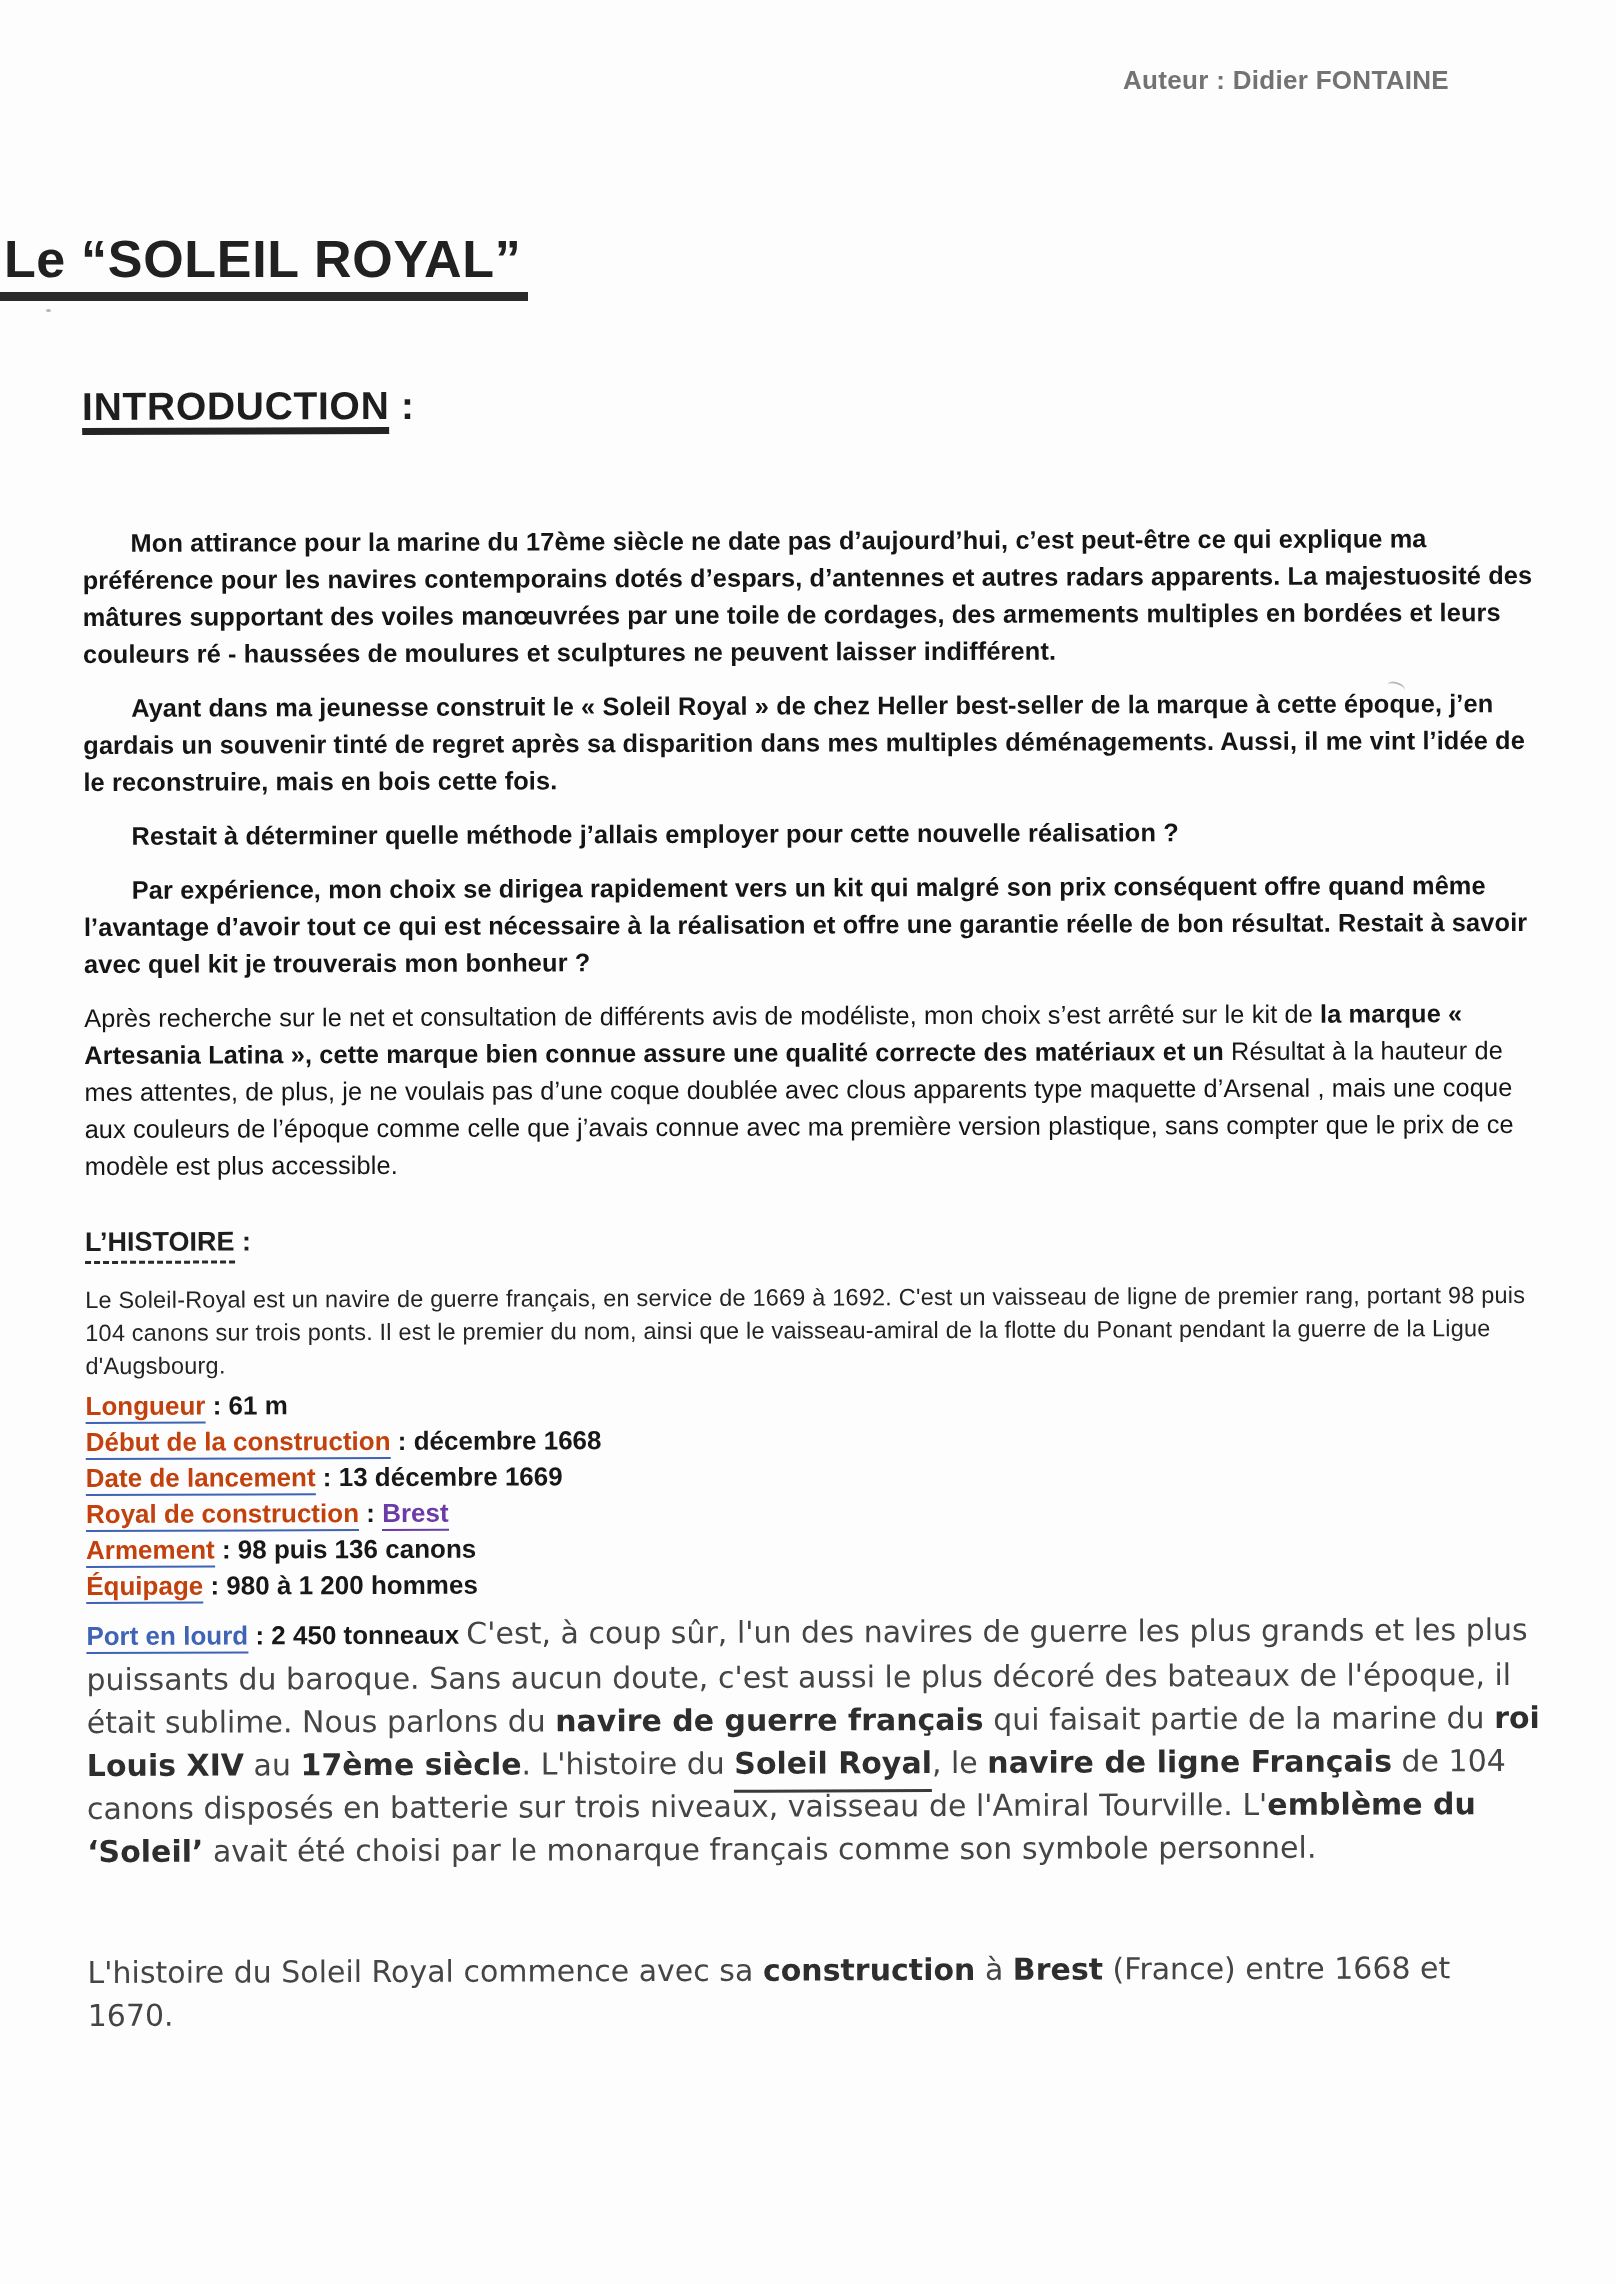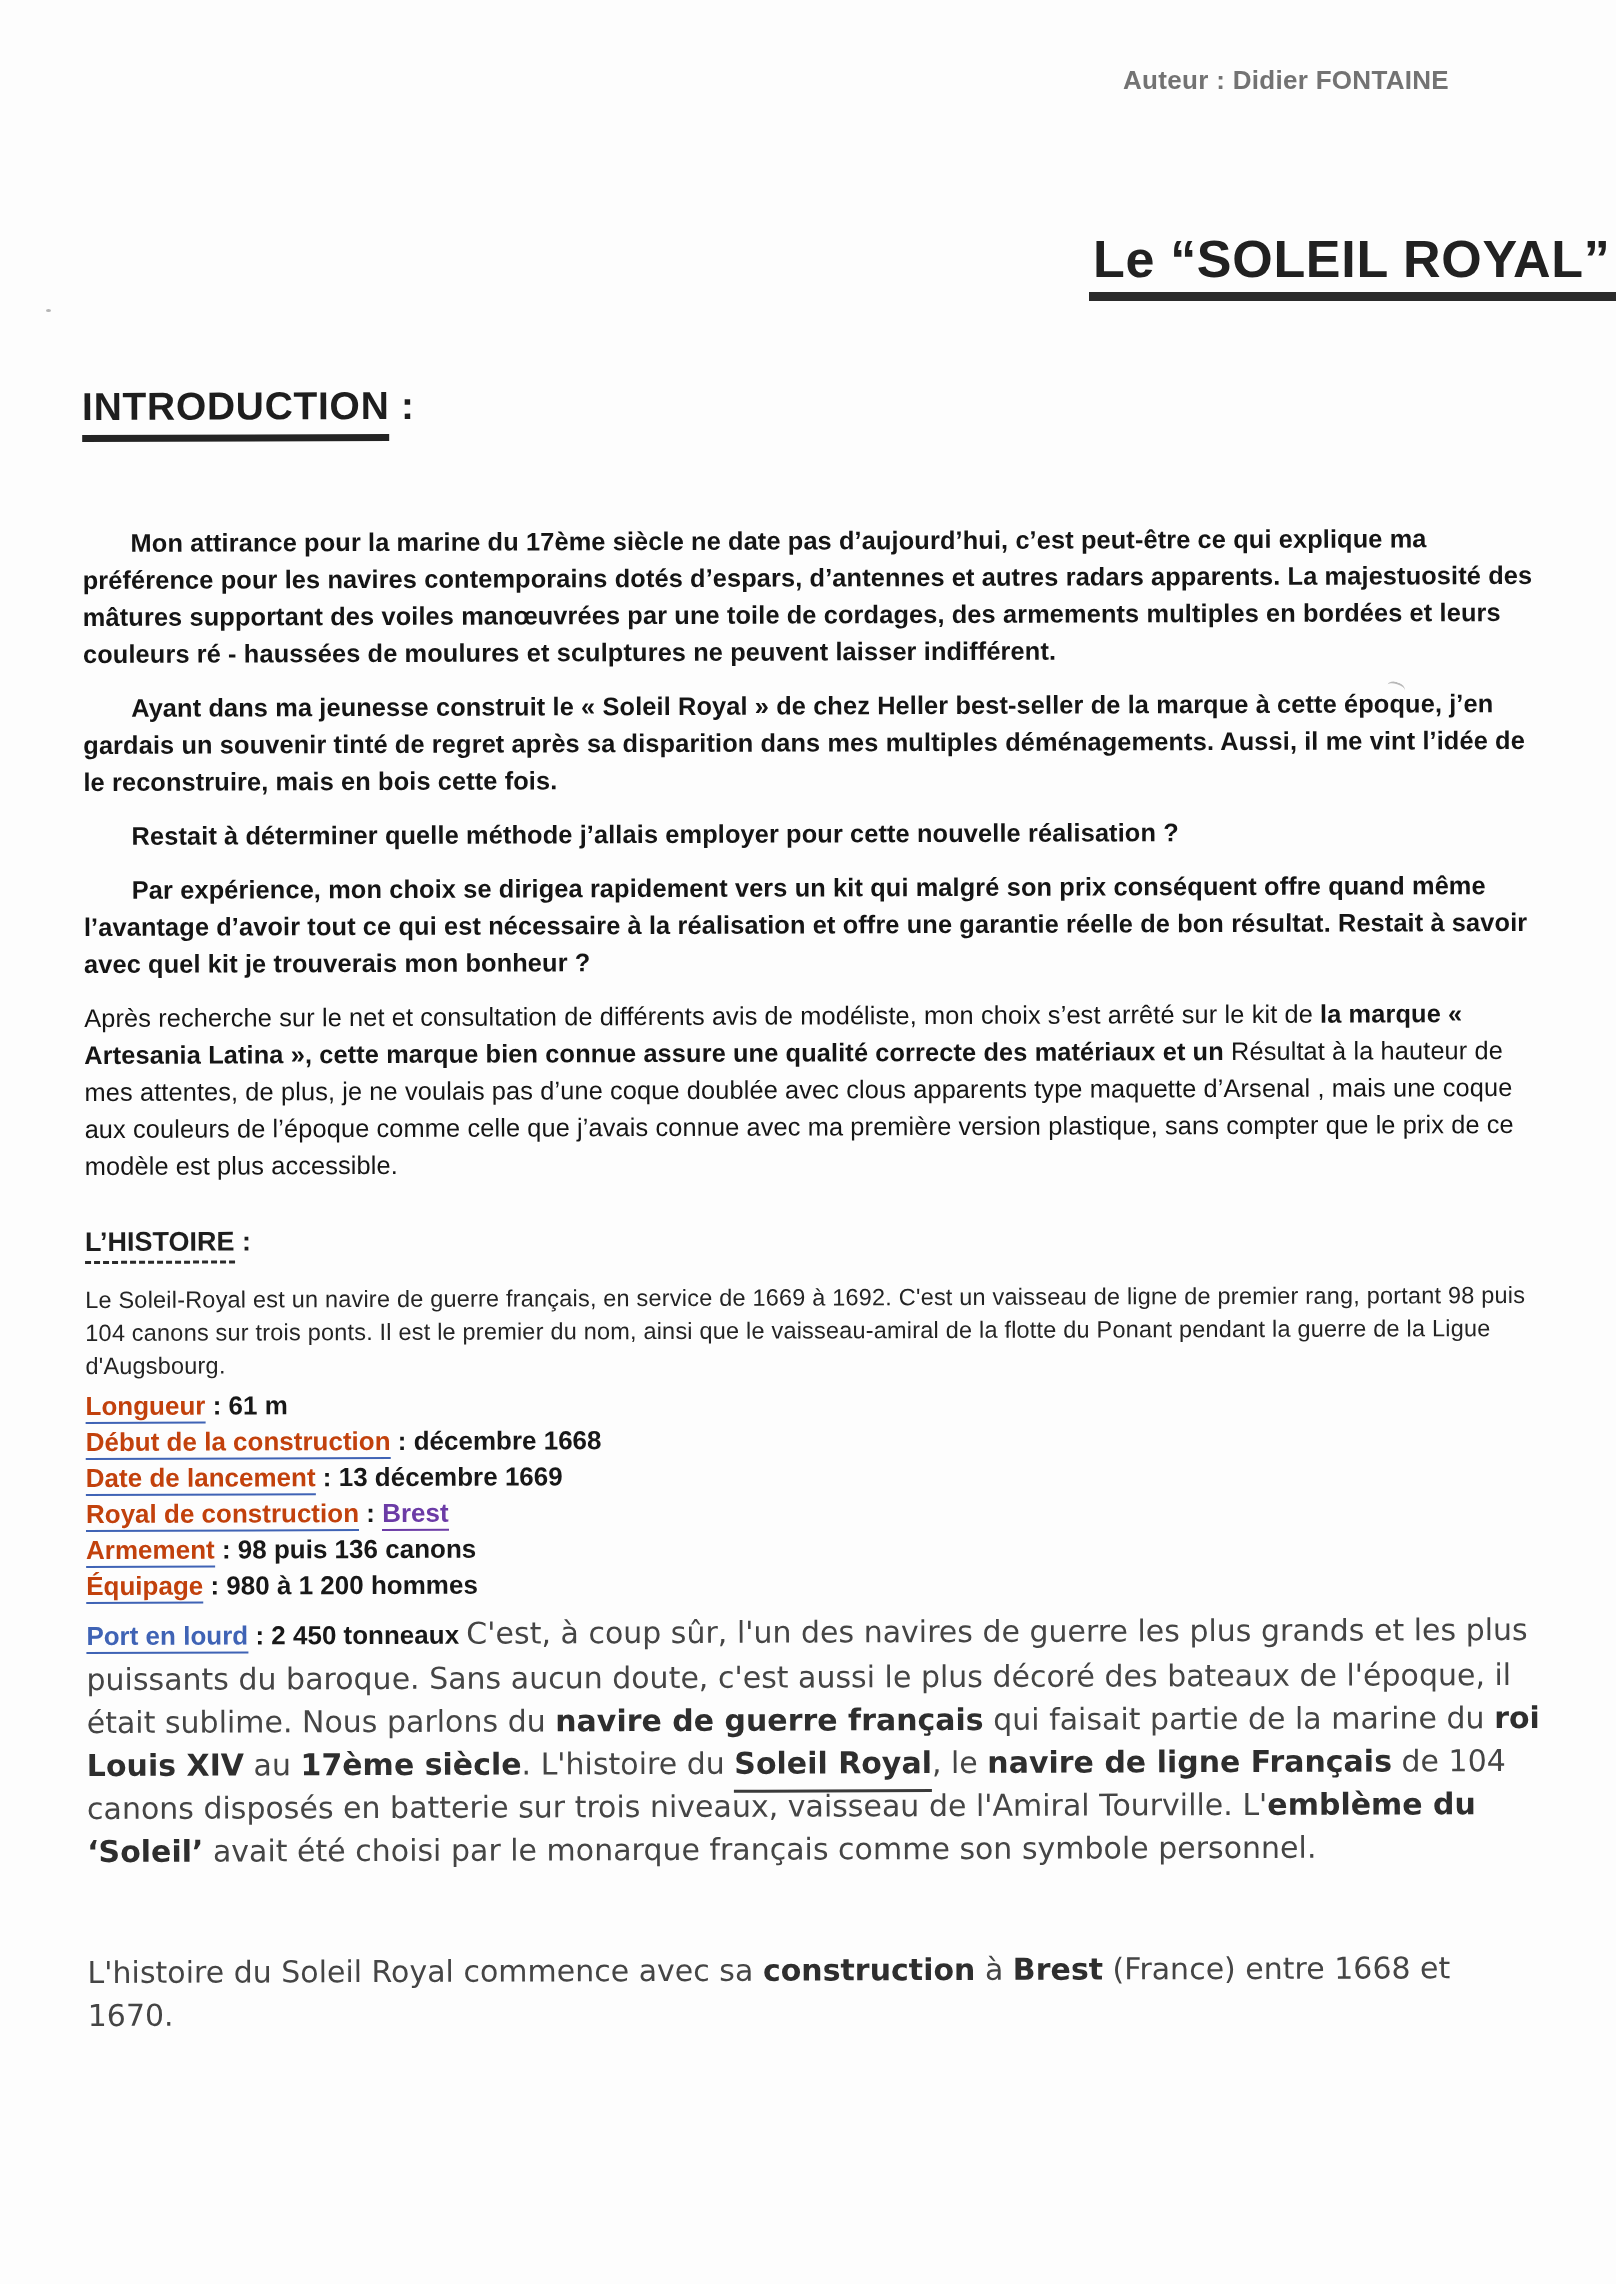--- a/index.html
+++ b/index.html
@@ -9,38 +9,38 @@
     font-family:"Liberation Sans", sans-serif;
     position:relative;overflow:hidden;
     color:#1a1a1a;
   }
   .page{position:absolute;inset:0;background:#fdfdfd;}
   .author{
     position:absolute;top:65px;right:168px;
     font-size:26px;font-weight:700;color:#737373;
     letter-spacing:0.3px;
   }
-  .title-row{position:absolute;top:229px;left:0;right:0;text-align:right;}
+  .title-row{position:absolute;top:229px;left:0;right:0;text-align:left;}
   .title{
     display:inline-block;
     font-size:52px;font-weight:700;color:#212121;
     letter-spacing:0.7px;
     border-bottom:9.8px solid #2b2b2b;
     padding:0 6.5px 2.6px 3.9px;
   }
   .content{
     position:absolute;left:82px;right:78px;top:385px;
     transform:rotate(-0.2deg);transform-origin:0 0;
   }
   .intro-head{
     font-size:39px;font-weight:700;color:#1e1e1e;
     margin:0 0 96px 0;letter-spacing:0.7px;
   }
   .intro-head .head-underline{
-    border-bottom:7.2px solid #242424;padding-bottom:7px;margin-top:32px;
+    border-bottom:7.2px solid #242424;padding-bottom:0;margin-top:32px;
   }
   .body-p{
     font-size:25.4px;line-height:37px;
     color:#161616;margin:0 0 17px 0;
     letter-spacing:0.1px;
   }
   .body-p.indent{text-indent:48px;}
   .histoire-head{
     font-size:27px;font-weight:700;color:#1e1e1e;
     margin:42px 0 26px 0;

